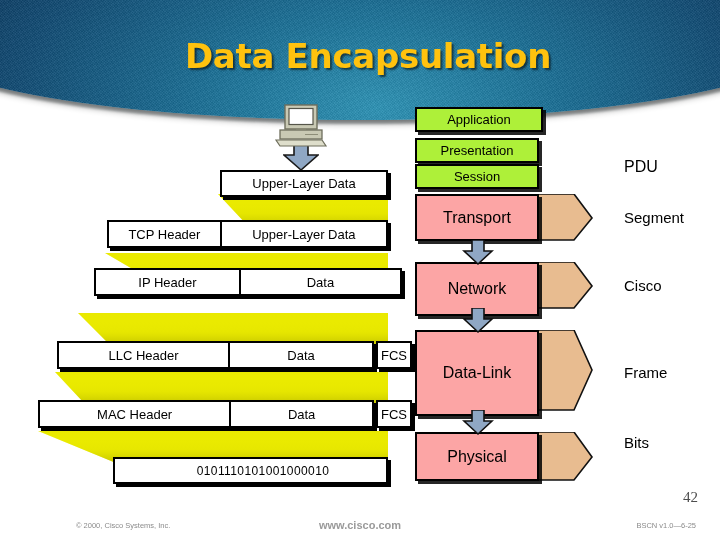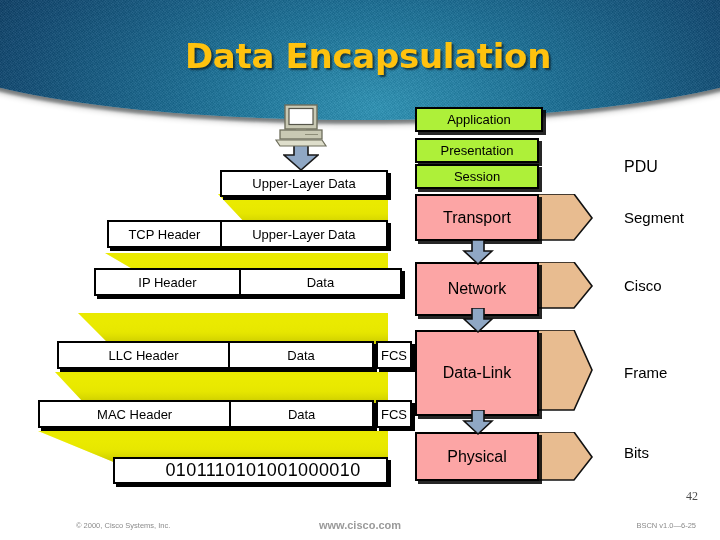--- a/index.html
+++ b/index.html
@@ -108,21 +108,21 @@
     position:absolute;
     font-family:"Liberation Sans", sans-serif;
     font-size:15px;color:#000;white-space:nowrap;z-index:8;margin-left:28px;
   }
   .pdu-label.big{font-size:16px;font-weight:normal;}
 
   
   .pagenum{
     position:absolute;right:22px;top:489px;
     font-family:"Liberation Serif", serif;
-    font-size:12px;color:#4d4d4d;z-index:9;
+    font-size:15px;color:#4d4d4d;z-index:9;
   }
   .foot{
     position:absolute;top:521px;
     font-family:"Liberation Sans", sans-serif;
     font-size:7.5px;color:#8b8b8b;white-space:nowrap;z-index:9;
   }
   .foot.left{left:28px;padding-left:48px;}
   .foot.right{right:24px;}
   .foot.center{
     left:0;width:720px;text-align:center;
@@ -249,21 +249,21 @@
   </div>
   <div class="fcsbox" style="left:376px;top:341px;width:36px;height:28px;">FCS</div>
 
   <div class="wbox" style="left:38px;top:400px;width:336px;height:28px;">
     <div class="cell" style="width:57%;">MAC Header</div>
     <div class="cell" style="width:43%;">Data</div>
   </div>
   <div class="fcsbox" style="left:376px;top:400px;width:36px;height:28px;">FCS</div>
 
   <div class="wbox" style="left:113px;top:457px;width:275px;height:27px;justify-content:center;">
-    <div class="cell" style="width:100%;font-size:18px;letter-spacing:.4px;padding-left:25px;">0101110101001000010</div>
+    <div class="cell" style="width:100%;font-size:12px;letter-spacing:.4px;padding-left:25px;">0101110101001000010</div>
   </div>
 
   <div class="osi green" style="left:415px;top:107px;width:128px;height:25px;">Application</div>
 
   <div class="osi green" style="left:415px;top:138px;width:124px;height:25px;">Presentation</div>
 
   <div class="osi green" style="left:415px;top:164px;width:124px;height:25px;">Session</div>
 
   <div class="pdu-tail" style="left:534px;top:194px;">
     <svg width="62" height="48" viewBox="0 0 62 48">
@@ -308,20 +308,20 @@
     <svg width="62" height="50" viewBox="0 0 62 50">
       <polygon points="0,0 40,0 58,25 40,48 0,48" fill="#e8bc90" stroke="#111" stroke-width="1.6" stroke-linejoin="miter"></polygon>
     </svg>
   </div>
   <div class="osi peach" style="left:415px;top:432px;width:124px;height:49px;">Physical</div>
 
   <div class="pdu-label big" style="left:596px;top:158px;">PDU</div>
   <div class="pdu-label" style="left:596px;top:209px;">Segment</div>
   <div class="pdu-label" style="left:596px;top:277px;">Cisco</div>
   <div class="pdu-label" style="left:596px;top:364px;">Frame</div>
-  <div class="pdu-label" style="left:596px;top:444px;">Bits</div>
+  <div class="pdu-label" style="left:596px;top:434px;">Bits</div>
 
   <div class="pagenum">42</div>
   <div class="foot left">© 2000, Cisco Systems, Inc.</div>
   <div class="foot center">www.cisco.com</div>
   <div class="foot right">BSCN v1.0—6-25</div>
 
 </div>
 
 </body></html>

